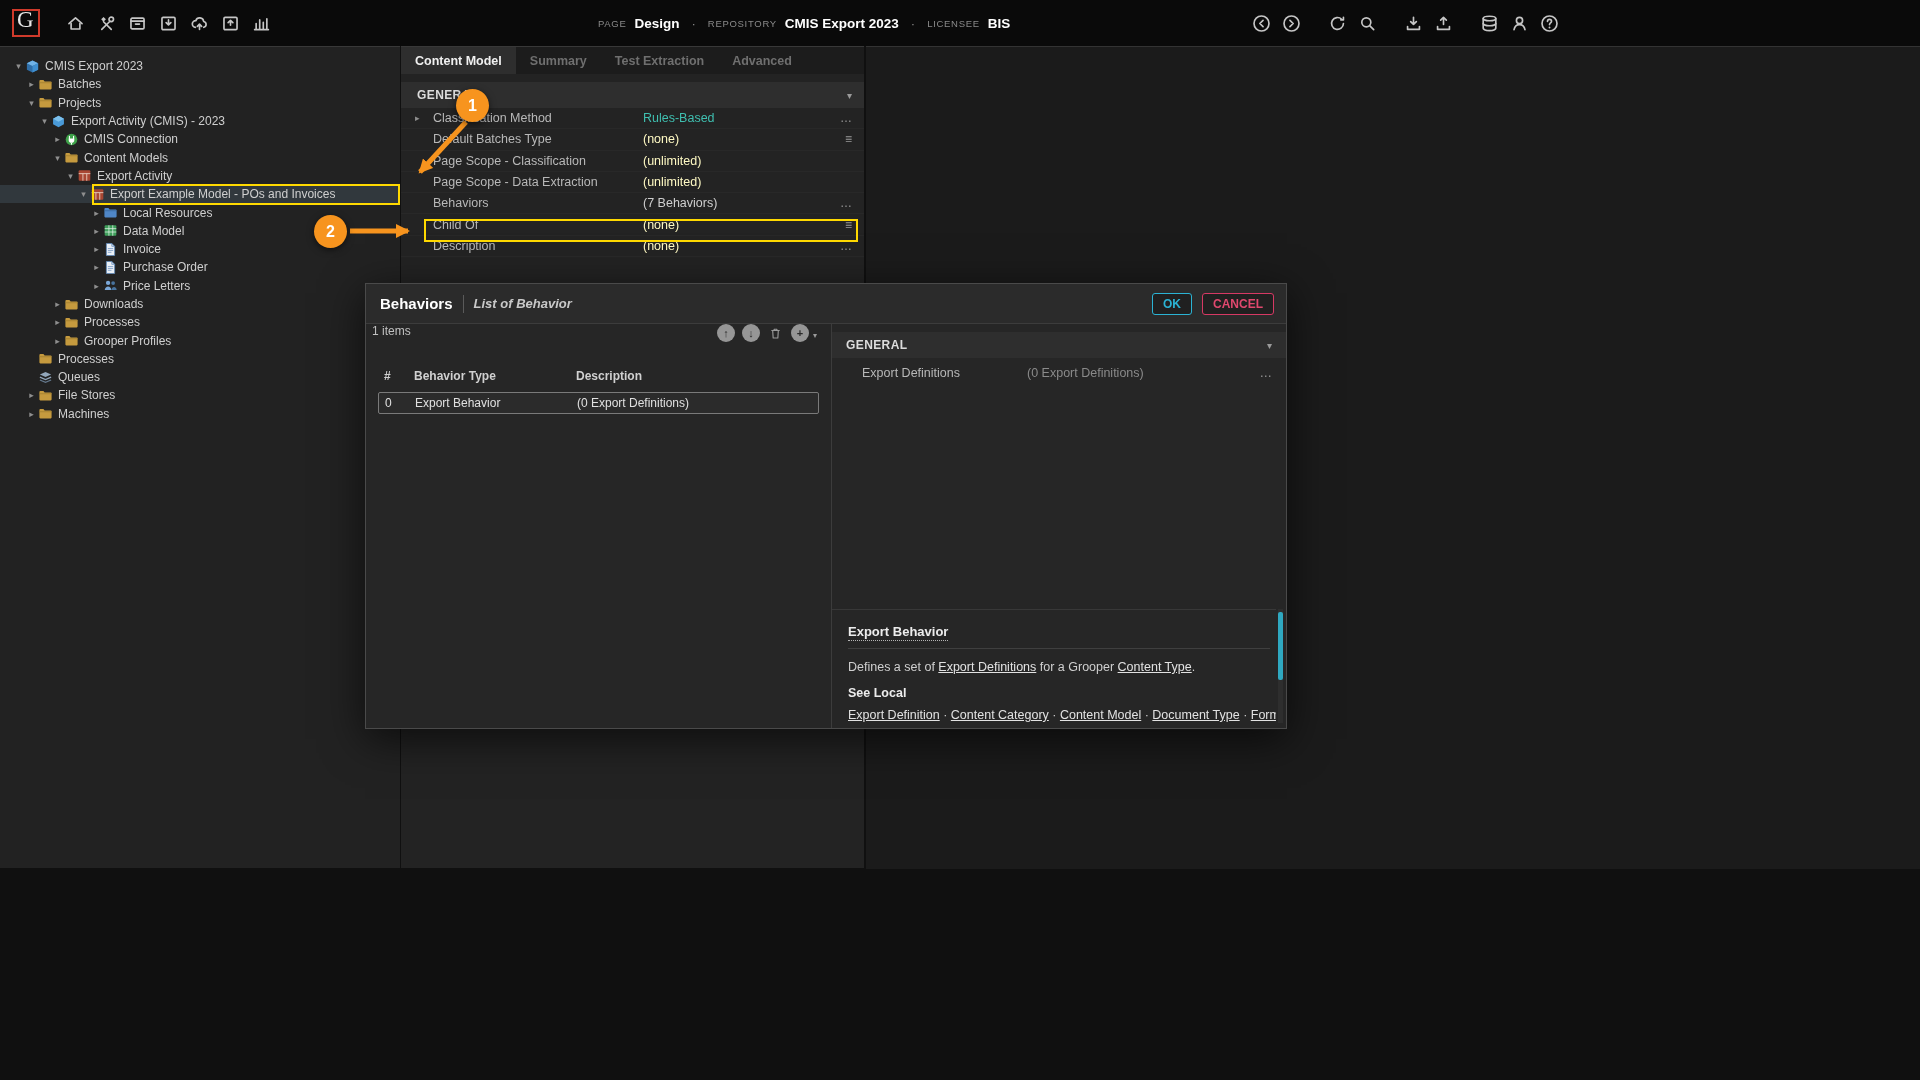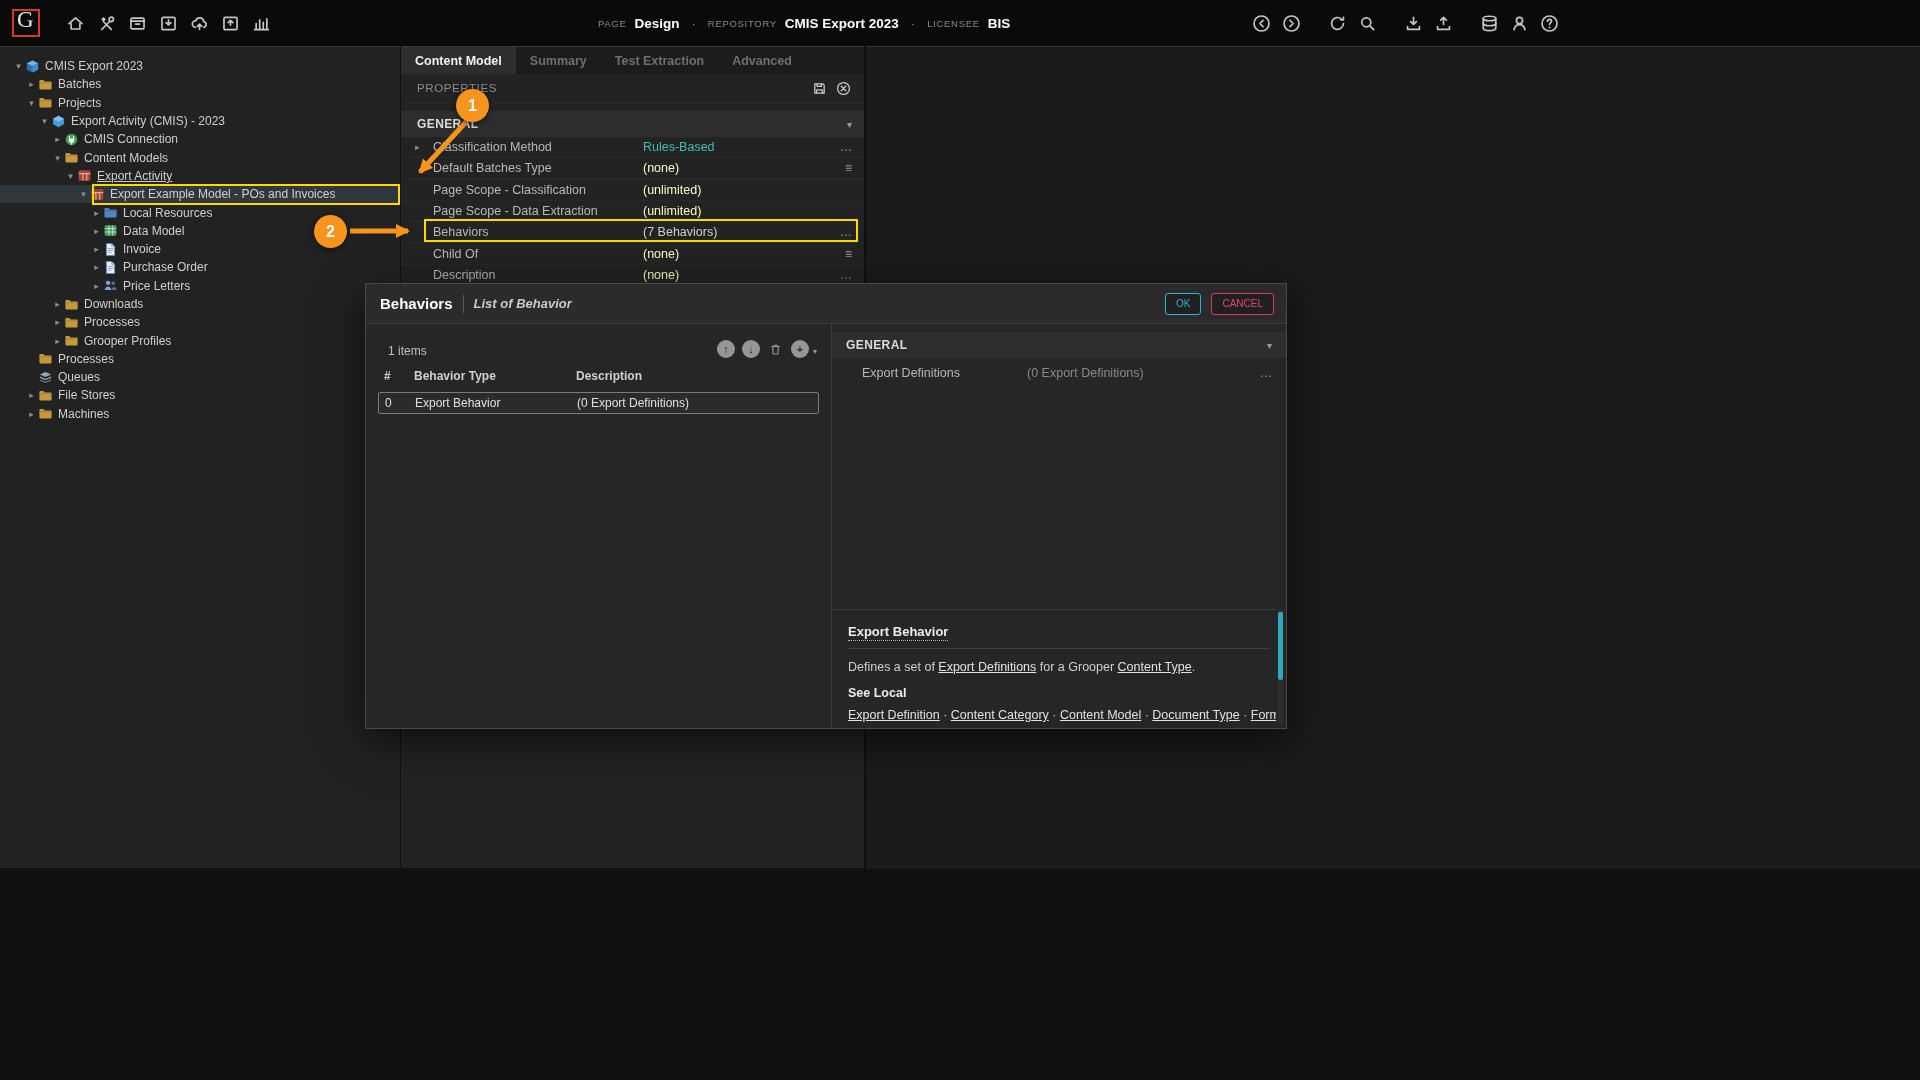--- a/index.html
+++ b/index.html
@@ -20,21 +20,21 @@
   .gap-before{margin-left:16px;}
 
   
   .tree-panel{position:absolute;left:0;top:46px;width:400px;height:822px;background:#222222;border-top:1px solid #383838;box-sizing:border-box;padding-top:10px;overflow:hidden;z-index:1;}
   .center-panel{position:absolute;left:401px;top:46px;width:463px;height:822px;background:#232323;border-top:1px solid #383838;box-sizing:border-box;z-index:1;}
   .right-panel{position:absolute;left:866px;top:46px;width:1054px;height:822px;background:#1b1b1b;border-top:1px solid #333;z-index:1;}
 
   
   .tree-row{height:18.3px;display:flex;align-items:center;font-size:12px;color:#cfcfcf;white-space:nowrap;cursor:pointer;box-sizing:border-box;}
   .tree-row.selected{background:#31383d;}
-  .tree-row.underlined .tree-label{text-decoration:underline;}
+  .tree-row.underlined .tree-label{}
   .tree-expander{width:13px;text-align:center;color:#8f8f8f;font-size:9px;flex:none;}
   .tree-icon{width:15px;height:15px;margin:0 5px 0 0;flex:none;display:flex;}
   .tree-icon svg{width:15px;height:15px;}
 
   
   .tabs{display:flex;height:27px;background:#1c1c1c;align-items:stretch;}
   .tab{padding:0 14px;display:flex;align-items:center;font-size:12.5px;font-weight:bold;color:#6f6f6f;cursor:pointer;}
   .tab.active{background:#2e2e2e;color:#f0f0f0;}
   .props-header{height:28px;display:flex;align-items:center;padding:0 12px 0 16px;border-bottom:1px solid #2b2b2b;}
   .props-title{font-size:11.5px;letter-spacing:.6px;color:#8d8d8d;}
@@ -53,27 +53,27 @@
   .value-normal{color:#cfcfcf;}
   .prop-trail{margin-left:auto;color:#9a9a9a;font-size:12px;width:14px;text-align:right;cursor:pointer;}
 
   
   .modal{position:absolute;left:365px;top:283px;width:922px;height:446px;background:#262626;border:1px solid #4a4a4a;box-shadow:0 10px 40px rgba(0,0,0,.65);z-index:30;box-sizing:border-box;}
   .modal-header{height:40px;background:#2b2b2b;border-bottom:1px solid #3c3c3c;display:flex;align-items:center;padding:0 12px 0 14px;box-sizing:border-box;}
   .modal-title{font-size:15px;font-weight:bold;color:#ffffff;}
   .modal-sep{width:1px;height:18px;background:#5a5a5a;margin:0 10px;}
   .modal-subtitle{font-size:13px;font-style:italic;font-weight:bold;color:#c9c9c9;}
   .modal-buttons{margin-left:auto;display:flex;gap:10px;}
-  .btn{height:22px;padding:0 10px;border-radius:3px;background:#202020;font-size:10px;font-weight:normal;display:flex;align-items:center;cursor:pointer;box-sizing:border-box;}
+  .btn{height:22px;padding:0 10px;border-radius:3px;background:#202020;font-size:12px;font-weight:bold;display:flex;align-items:center;cursor:pointer;box-sizing:border-box;}
   .btn-ok{border:1px solid #2bb3d4;color:#2bb3d4;}
   .btn-cancel{border:1px solid #d63964;color:#e0486e;}
   .modal-body{position:absolute;top:40px;left:0;right:0;bottom:0;}
   .list-pane{position:absolute;left:0;top:0;width:465px;bottom:0;}
   .detail-pane{position:absolute;left:465px;right:0;top:0;bottom:0;border-left:1px solid #3c3c3c;}
-  .list-toolbar{height:34px;display:flex;align-items:flex-end;padding:0 14px 0 22px;}
+  .list-toolbar{height:34px;display:flex;align-items:flex-start;padding:0 14px 0 6px;}
   .items-count{font-size:12px;color:#c0c0c0;}
   .list-tools{margin-left:auto;display:flex;align-items:center;gap:7px;}
   .circle-btn{width:18px;height:18px;border-radius:50%;background:#969696;color:#2a2a2a;font-size:11px;font-weight:bold;display:flex;align-items:center;justify-content:center;cursor:pointer;}
   .tool-icon{width:17px;height:17px;display:flex;align-items:center;justify-content:center;cursor:pointer;}
   .tool-icon svg{width:15px;height:15px;}
   .tool-caret{color:#9a9a9a;font-size:8px;align-self:flex-end;padding-bottom:2px;margin-left:-3px;cursor:pointer;}
   .list-header{display:flex;height:24px;align-items:center;font-size:12px;font-weight:bold;color:#d0d0d0;padding-left:18px;margin-top:6px;}
   .lh-num{width:30px;flex:none;}
   .lh-type{width:162px;flex:none;}
   .list-row{margin:4px 12px 0;height:22px;border:1px solid #7a7a7a;border-radius:2px;background:#2b2b2b;display:flex;align-items:center;font-size:12px;color:#e0e0e0;padding-left:6px;box-sizing:border-box;cursor:pointer;}
@@ -439,37 +439,20 @@
       </div>
     </div>
 
   <div class="center-panel">
     <div class="tabs" id="tabs">
         <div class="tab active">Content Model</div>
         <div class="tab">Summary</div>
         <div class="tab">Test Extraction</div>
         <div class="tab">Advanced</div>
       </div>
-    <div class="props-header">
-      <span class="props-title">PROPERTIES</span>
-      <span class="props-icons" id="props-icons">
-          <span class="small-icon">
-            <svg viewBox="0 0 16 16">
-              <path d="M3 3h8.4L13 4.6V13H3z" fill="none" stroke="#c6c6c6" stroke-width="1.4" stroke-linecap="round" stroke-linejoin="round"></path>
-              <path d="M5 13V9.4h6V13M5.4 3v2.8h4.6V3" fill="none" stroke="#c6c6c6" stroke-width="1.4" stroke-linecap="round" stroke-linejoin="round"></path>
-            </svg>
-          </span>
-          <span class="small-icon">
-            <svg viewBox="0 0 16 16">
-              <circle cx="8" cy="8" r="6.3" fill="none" stroke="#c6c6c6" stroke-width="1.4" stroke-linecap="round" stroke-linejoin="round"></circle>
-              <path d="M5.6 5.6l4.8 4.8M10.4 5.6l-4.8 4.8" fill="none" stroke="#c6c6c6" stroke-width="1.4" stroke-linecap="round" stroke-linejoin="round"></path>
-            </svg>
-          </span>
-        </span>
-    </div>
     <div class="section-bar">
       <span class="section-title">GENERAL</span>
       <span class="section-chevron">▾</span>
     </div>
     <div id="prop-rows">
         <div class="prop-row">
           <span class="prop-expander">▸</span>
           <span class="prop-name">Classification Method</span>
           <span class="prop-value value-accent">Rules-Based</span>
           <span class="prop-trail">…</span>

